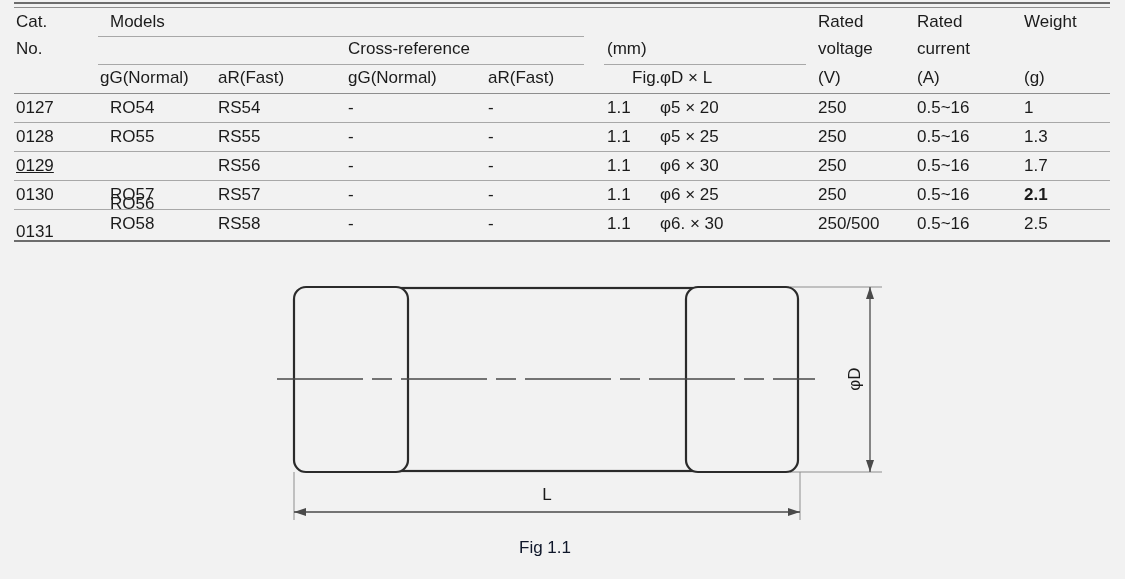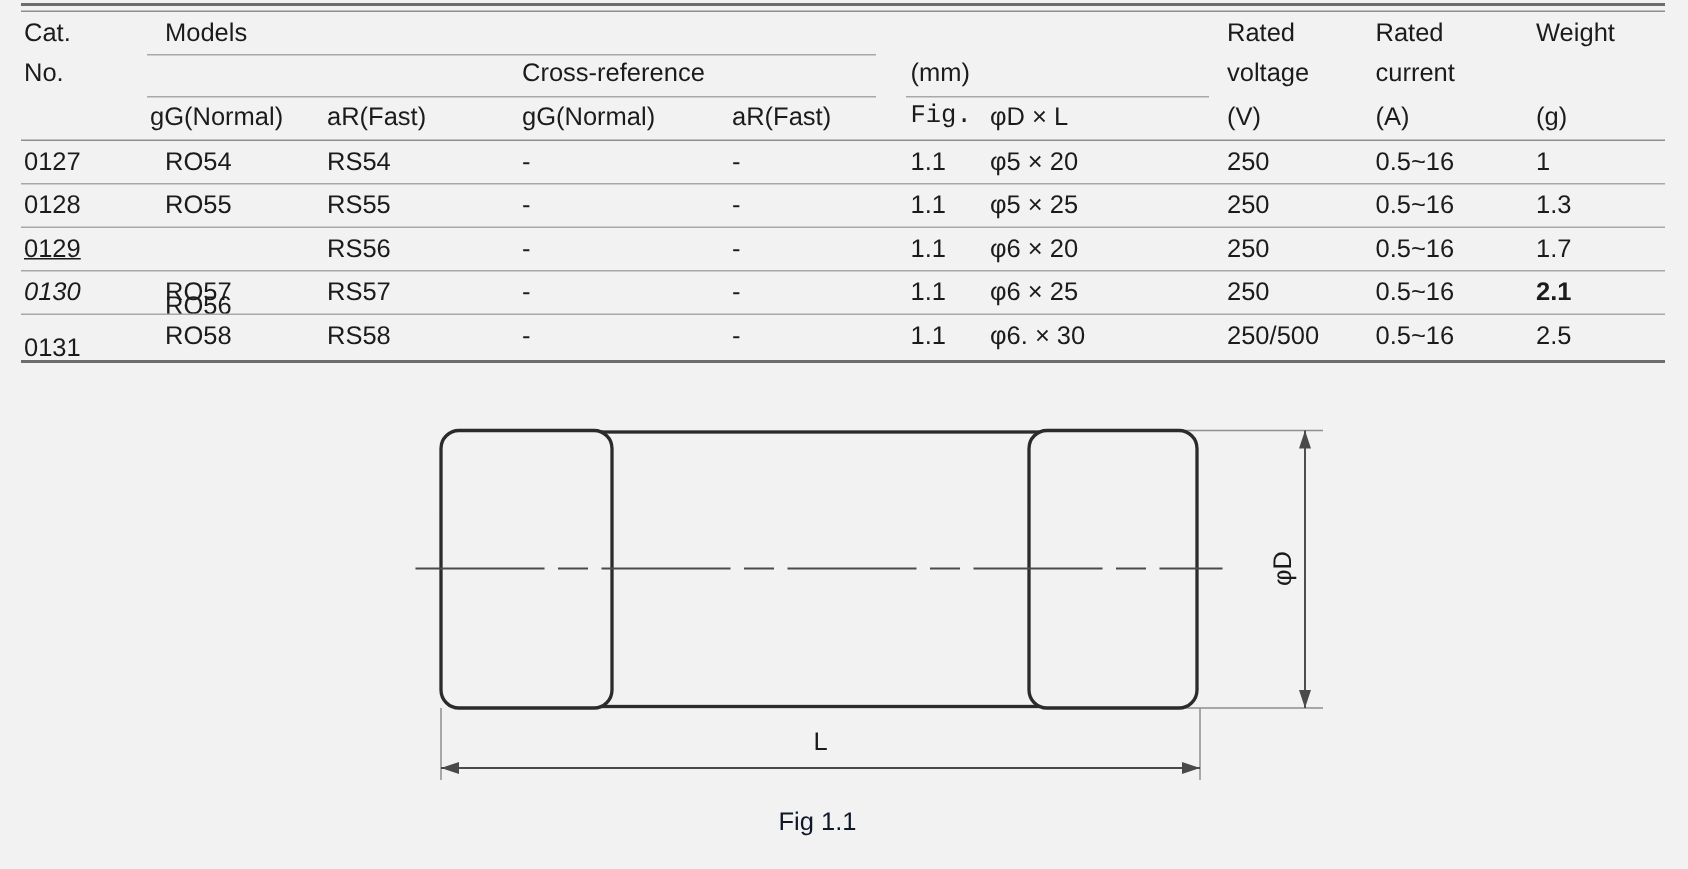--- a/index.html
+++ b/index.html
@@ -84,21 +84,21 @@
   <div class="cell hdr" style="left:818px; top:39px;">voltage</div>
   <div class="cell hdr" style="left:917px; top:39px;">current</div>
 
   <div class="rule light" style="left:98px; top:64px; width:486px;"></div>
   <div class="rule light" style="left:604px; top:64px; width:202px;"></div>
 
   <div class="cell hdr" style="left:100px; top:68px;">gG(Normal)</div>
   <div class="cell hdr" style="left:218px; top:68px;">aR(Fast)</div>
   <div class="cell hdr" style="left:348px; top:68px;">gG(Normal)</div>
   <div class="cell hdr" style="left:488px; top:68px;">aR(Fast)</div>
-  <div class="cell hdr" style="left:607px; top:68px;font-family:Liberation Mono, monospace;">Fig.</div>
+  <div class="cell hdr" style="left:632px; top:68px;">Fig.</div>
   <div class="cell hdr" style="left:660px; top:68px;">φD × L</div>
   <div class="cell hdr" style="left:818px; top:68px;">(V)</div>
   <div class="cell hdr" style="left:917px; top:68px;">(A)</div>
   <div class="cell hdr" style="left:1024px; top:68px;">(g)</div>
 
   <div class="rule" style="left:14px; top:93px; width:1096px;"></div>
 
   <div class="cell" style="left:0; top:0; width:0; height:0;"></div>
 
   <div class="cell" style="left:16px;  top:98px;">0127</div>
@@ -124,27 +124,27 @@
   <div class="cell" style="left:917px; top:127px;">0.5~16</div>
   <div class="cell" style="left:1024px;top:127px;">1.3</div>
   <div class="rule light" style="left:14px; top:151px; width:1096px;"></div>
 
   <div class="cell" style="left:16px;  top:156px;text-decoration:underline;">0129</div>
   <div class="cell" style="left:110px; top:156px;margin-top:38px;">RO56</div>
   <div class="cell" style="left:218px; top:156px;">RS56</div>
   <div class="cell" style="left:348px; top:156px;">-</div>
   <div class="cell" style="left:488px; top:156px;">-</div>
   <div class="cell" style="left:607px; top:156px;">1.1</div>
-  <div class="cell" style="left:660px; top:156px;">φ6 × 20</div>
+  <div class="cell" style="left:660px; top:156px;">φ6 × 30</div>
   <div class="cell" style="left:818px; top:156px;">250</div>
   <div class="cell" style="left:917px; top:156px;">0.5~16</div>
   <div class="cell" style="left:1024px;top:156px;">1.7</div>
   <div class="rule light" style="left:14px; top:180px; width:1096px;"></div>
 
-  <div class="cell" style="left:16px;  top:185px;font-style:italic;">0130</div>
+  <div class="cell" style="left:16px;  top:185px;">0130</div>
   <div class="cell" style="left:110px; top:185px;">RO57</div>
   <div class="cell" style="left:218px; top:185px;">RS57</div>
   <div class="cell" style="left:348px; top:185px;">-</div>
   <div class="cell" style="left:488px; top:185px;">-</div>
   <div class="cell" style="left:607px; top:185px;">1.1</div>
   <div class="cell" style="left:660px; top:185px;">φ6 × 25</div>
   <div class="cell" style="left:818px; top:185px;">250</div>
   <div class="cell" style="left:917px; top:185px;">0.5~16</div>
   <div class="cell" style="left:1024px;top:185px;font-weight:bold;">2.1</div>
   <div class="rule light" style="left:14px; top:209px; width:1096px;"></div>

